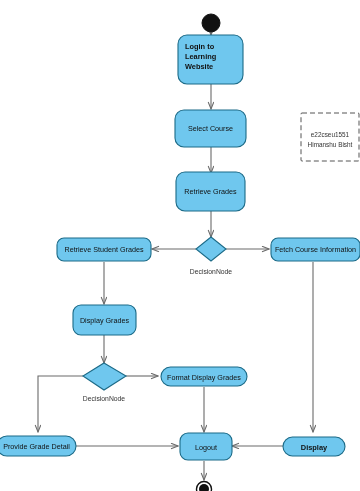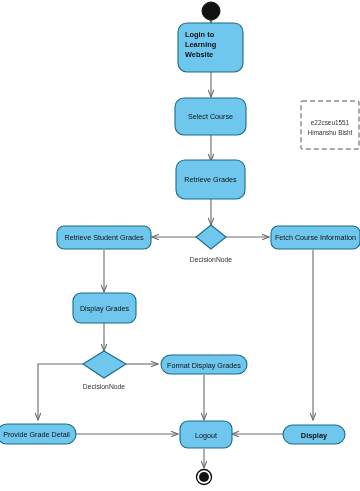--- a/index.html
+++ b/index.html
@@ -10,21 +10,21 @@
   }
   body {
     width: 360px;
     height: 491px;
     font-family: "Liberation Sans", sans-serif;
     overflow: hidden;
     position: relative;
   }
   #canvas {
     position: absolute;
-    left: 0; top: 0;
+    left: 0; top: 12px;
     width: 360px;
     height: 374px;
   }
   .diagram-svg {
     position: absolute;
     left: 0; top: 0;
     width: 360px;
     height: 491px;
   }
   

